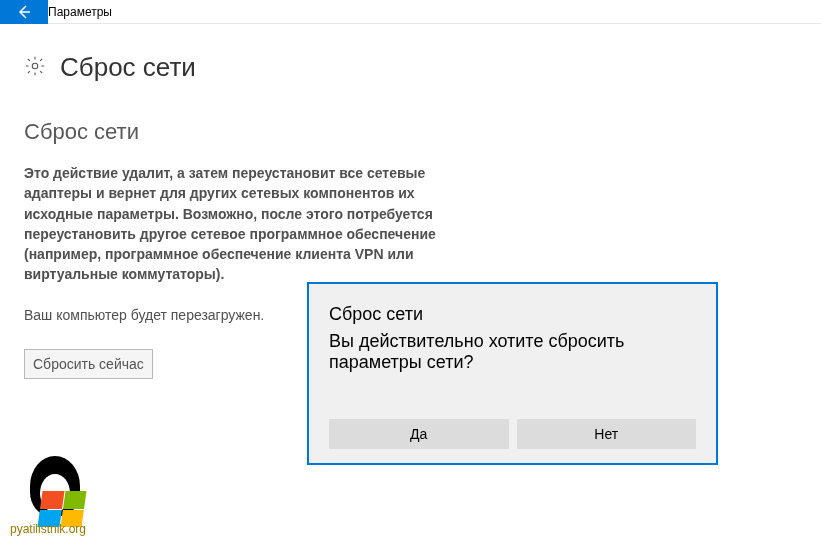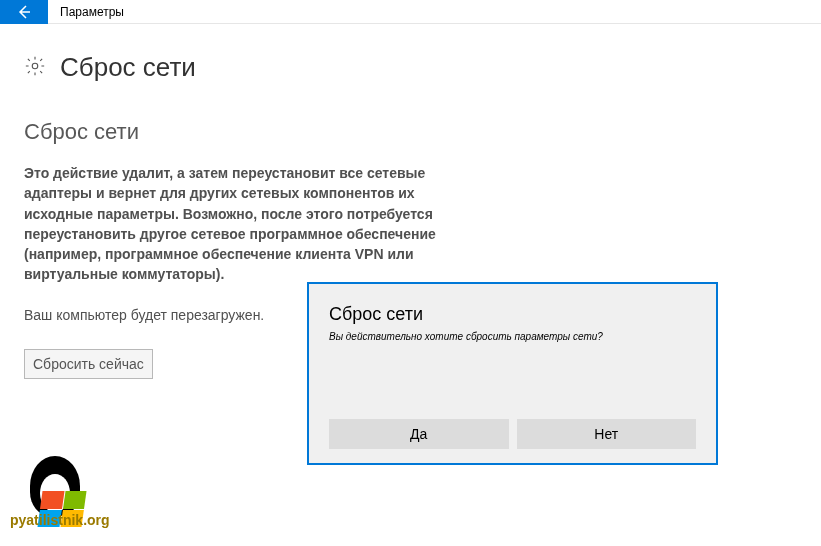--- a/index.html
+++ b/index.html
@@ -24,21 +24,20 @@
       background: #0078d7;
       display: flex;
       align-items: center;
       justify-content: center;
       cursor: pointer;
     }
     .back-btn svg { fill: #ffffff; }
     .titlebar-text {
       font-size: 12px;
       color: #000;
-      padding-left: 12px;
     }
     .content {
       padding: 28px 24px 0 24px;
     }
     .page-header {
       display: flex;
       align-items: center;
       gap: 14px;
       margin-bottom: 36px;
     }
@@ -88,24 +87,23 @@
       display: flex;
       flex-direction: column;
     }
     .dialog-title {
       font-size: 18px;
       font-weight: 400;
       color: #000;
       margin-bottom: 6px;
     }
     .dialog-text {
-      font-size: 10px;
+      font-size: 18px;
       color: #000;
       flex: 1;
-      font-style: italic;
     }
     .dialog-buttons {
       display: flex;
       gap: 8px;
     }
     .dialog-btn {
       flex: 1;
       height: 30px;
       background: #dcdcdc;
       border: none;
@@ -144,24 +142,24 @@
       grid-template-rows: 1fr 1fr;
       gap: 1px;
       transform: skewX(-8deg);
     }
     .watermark .win-flag div:nth-child(1){background:#f25022;}
     .watermark .win-flag div:nth-child(2){background:#7fba00;}
     .watermark .win-flag div:nth-child(3){background:#00a4ef;}
     .watermark .win-flag div:nth-child(4){background:#ffb900;}
     .watermark .wm-text {
       position: absolute;
-      bottom: 8px; left: 0;
-      font-size: 14px;
+      bottom: 0; left: 0;
+      font-size: 12px;
       color: #9a7a00;
-      font-weight: bold;
+      font-weight: normal;
     }
   </style>
 </head>
 <body>
 
 <div class="titlebar">
   <div class="back-btn">
     <svg width="16" height="16" viewBox="0 0 16 16">
         <path d="M10 2 L4 8 L10 14 M4 8 L14 8" stroke="#fff" stroke-width="1.5" fill="none"></path>
       </svg>

